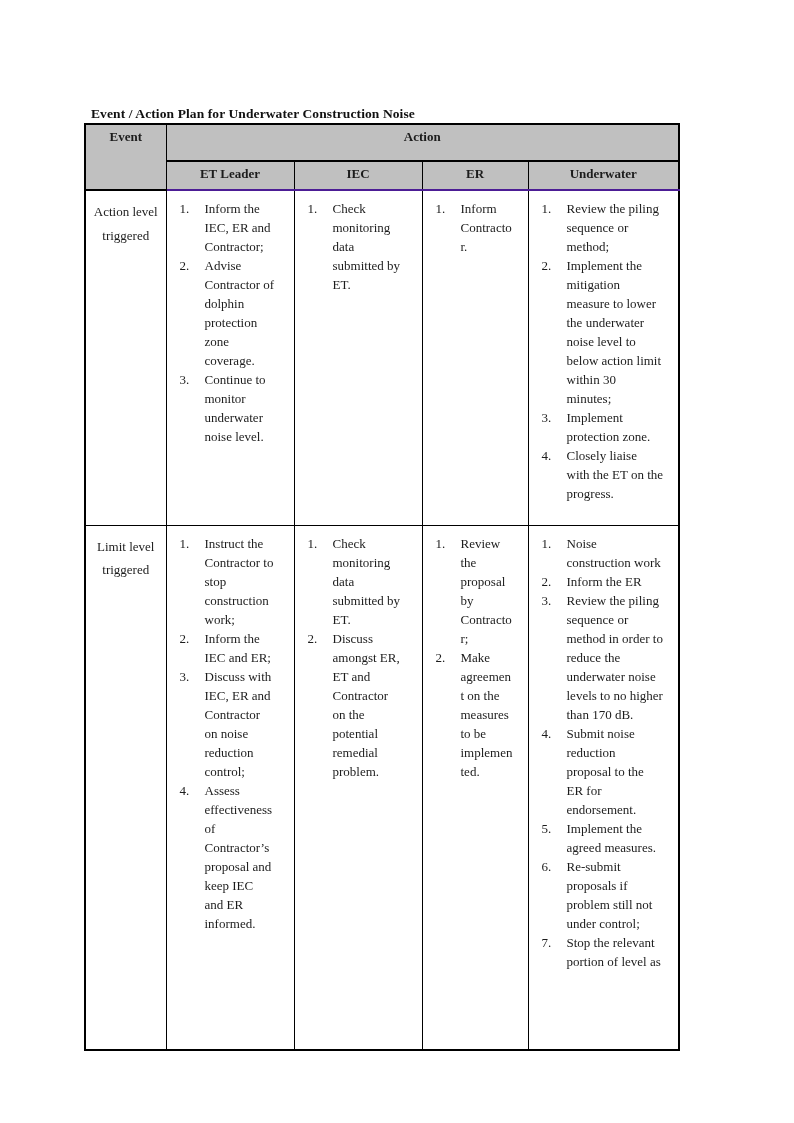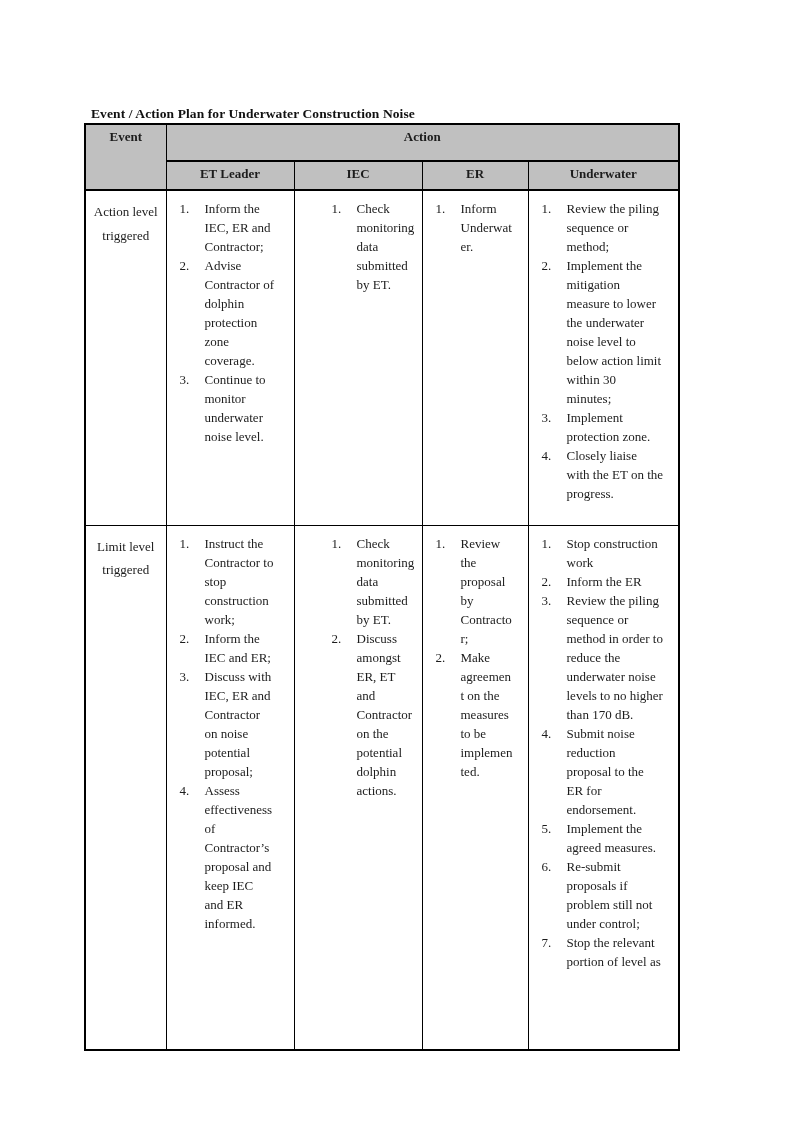--- a/index.html
+++ b/index.html
@@ -52,21 +52,21 @@
   thead th {
     background: #c0c0c0;
     font-weight: bold;
     text-align: center;
     vertical-align: middle;
     font-size: 12.5px;
   }
   tr.hdr-top  { height: 37px; }
   tr.hdr-sub  { height: 29px; }
   tr.hdr-top th { border-bottom: 2px solid #000000; }
-  tr.hdr-sub th { border-bottom: 2px solid #000000; margin-top: 6px; }
+  tr.hdr-sub th { border-bottom: 2px solid #4c1d95; margin-top: 6px; }
 
   tr.row-1 { height: 335px; }
   tr.row-2 { height: 525px; }
 
   .clip { overflow: hidden; }
   .row-1 .clip { max-height: 333px; }
   .row-2 .clip { max-height: 479px; }
 
   td.event-cell {
     text-align: center;
@@ -90,21 +90,21 @@
     line-height: 19px;
     padding: 0 14px 0 34px;
   }
   ol.actions li::before {
     content: counter(item) ".";
     position: absolute;
     left: 9px;
     top: 0;
   }
   td.col-et  ol.actions li { padding-right: 15px; }
-  td.col-iec ol.actions li { padding-right: 17px; margin-left: 24px; }
+  td.col-iec ol.actions li { padding-right: 17px; }
   td.col-er  ol.actions li { padding-right: 9px; overflow-wrap: break-word; word-wrap: break-word; }
   td.col-con ol.actions li { padding-right: 11px; }
 </style>
 </head>
 <body>
 
 <div class="page">
 
   <h1 class="doc-title">Event / Action Plan for Underwater Construction Noise</h1>
 
@@ -147,21 +147,21 @@
         <td class="col-iec">
           <div class="clip">
             <ol class="actions">
                 <li>Check monitoring data submitted by ET.</li>
               </ol>
           </div>
         </td>
         <td class="col-er">
           <div class="clip">
             <ol class="actions">
-                <li>Inform Underwater.</li>
+                <li>Inform Contractor.</li>
               </ol>
           </div>
         </td>
         <td class="col-con">
           <div class="clip">
             <ol class="actions">
                 <li>Review the piling sequence or method;</li>
                 <li>Implement the mitigation measure to lower the underwater noise level to below action limit within 30 minutes;</li>
                 <li>Implement protection zone.</li>
                 <li>Closely liaise with the ET on the progress.</li>
@@ -173,45 +173,45 @@
         <td class="event-cell">
           <div class="clip">
             <span class="event-label">Limit level triggered</span>
           </div>
         </td>
         <td class="col-et">
           <div class="clip">
             <ol class="actions">
                 <li>Instruct the Contractor to stop construction work;</li>
                 <li>Inform the IEC and ER;</li>
-                <li>Discuss with IEC, ER and Contractor on noise potential proposal;</li>
+                <li>Discuss with IEC, ER and Contractor on noise reduction control;</li>
                 <li>Assess effectiveness of Contractor’s proposal and keep IEC and ER informed.</li>
               </ol>
           </div>
         </td>
         <td class="col-iec">
           <div class="clip">
             <ol class="actions">
                 <li>Check monitoring data submitted by ET.</li>
-                <li>Discuss amongst ER, ET and Contractor on the potential dolphin actions.</li>
+                <li>Discuss amongst ER, ET and Contractor on the potential remedial problem.</li>
               </ol>
           </div>
         </td>
         <td class="col-er">
           <div class="clip">
             <ol class="actions">
                 <li>Review the proposal by Contractor;</li>
                 <li>Make agreement on the measures to be implemented.</li>
               </ol>
           </div>
         </td>
         <td class="col-con">
           <div class="clip">
             <ol class="actions">
-                <li>Stop construction work</li>
+                <li>Noise construction work</li>
                 <li>Inform the ER</li>
                 <li>Review the piling sequence or method in order to reduce the underwater noise levels to no higher than 170 dB.</li>
                 <li>Submit noise reduction proposal to the ER for endorsement.</li>
                 <li>Implement the agreed measures.</li>
                 <li>Re-submit proposals if problem still not under control;</li>
                 <li>Stop the relevant portion of level as</li>
               </ol>
           </div>
         </td>
       </tr>

